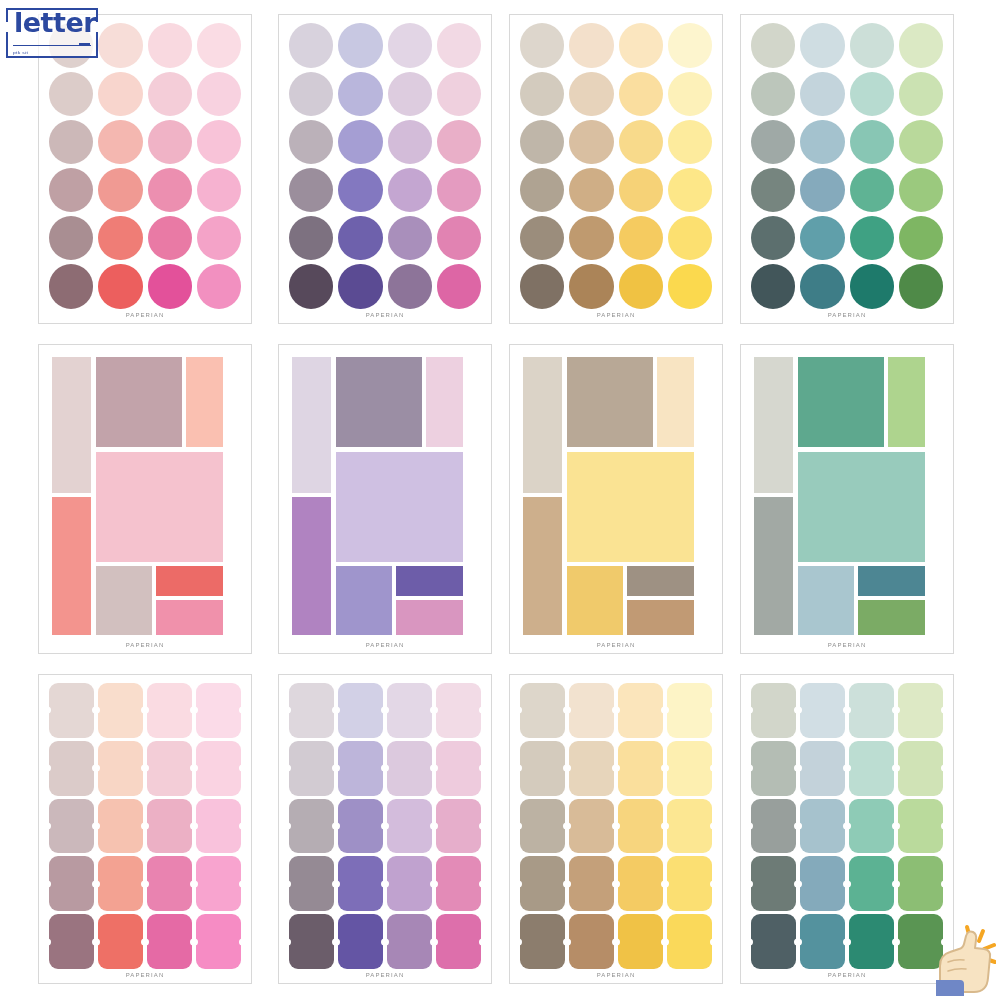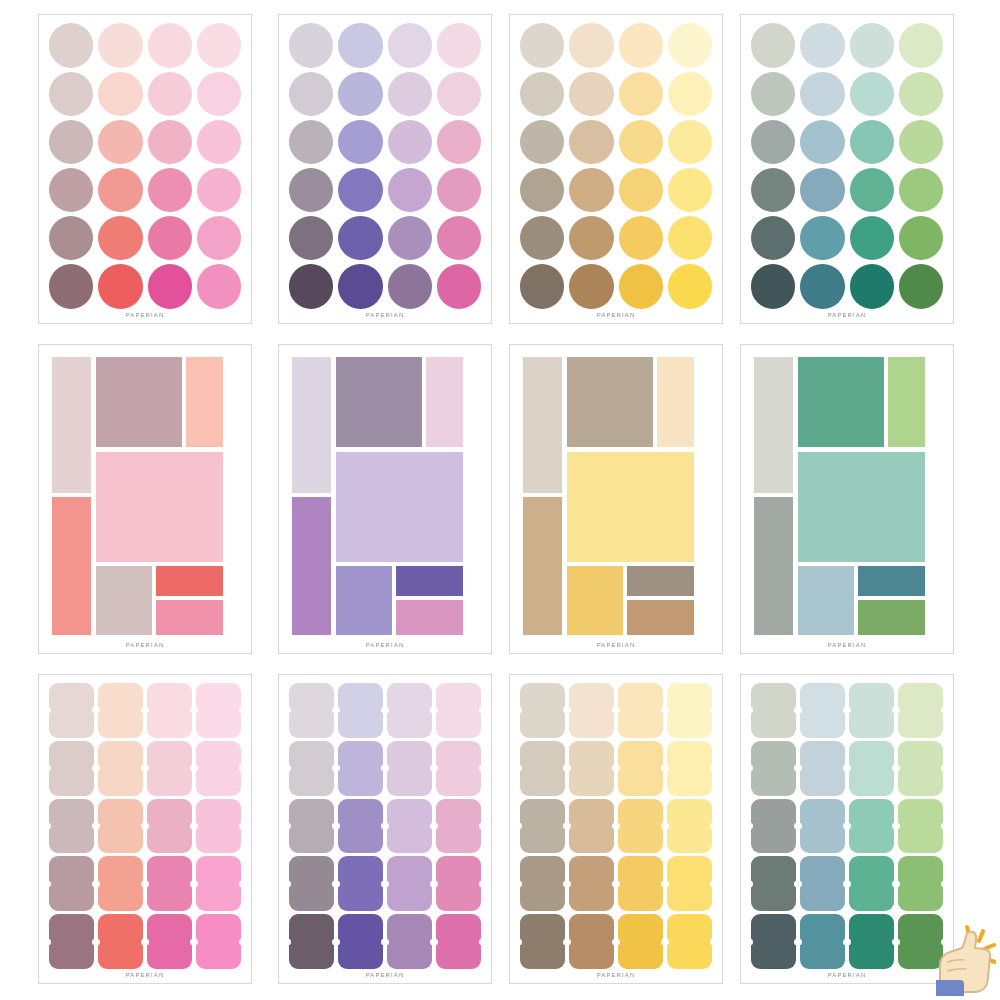--- a/index.html
+++ b/index.html
@@ -829,20 +829,27 @@
           </div>
           <div class="sq-cell">
             <div class="sq" style="background: rgb(44, 138, 114);"></div>
           </div>
           <div class="sq-cell">
             <div class="sq" style="background: rgb(90, 149, 83);"></div>
           </div>
         </div>
       </div>
       <div class="brand-label">PAPERIAN</div>
+    </div>
+    <div id="watermark">
+      <div class="wm-frame"></div>
+      <div class="wm-word">letter</div>
+      <div class="wm-rule"></div>
+      <div class="wm-dash"></div>
+      <div class="wm-sub">ptk sit</div>
     </div>
     <div id="cursor-hand"><svg viewBox="0 0 70 74" width="70" height="74" xmlns="http://www.w3.org/2000/svg">
         <g stroke="#f5a623" stroke-width="4" stroke-linecap="round">
           <line x1="44" y1="16" x2="41" y2="5"></line>
           <line x1="53" y1="19" x2="57" y2="9"></line>
           <line x1="58" y1="27" x2="68" y2="23"></line>
           <line x1="60" y1="37" x2="69" y2="40"></line>
         </g>
         <path d="M14 70 L14 44 Q14 33 24 30 L33 27 Q37 26 38 22 L40 14 Q42 8 47 10 Q51 12 50 18 L49 26 L58 27 Q65 28 64 35 L62 56 Q61 70 48 70 Z" fill="#f7e3c2" stroke="#d8b98c" stroke-width="2" stroke-linejoin="round"></path>
         <path d="M10 58 L34 58 Q38 58 38 62 L38 74 L10 74 Z" fill="#6f87c6"></path>

